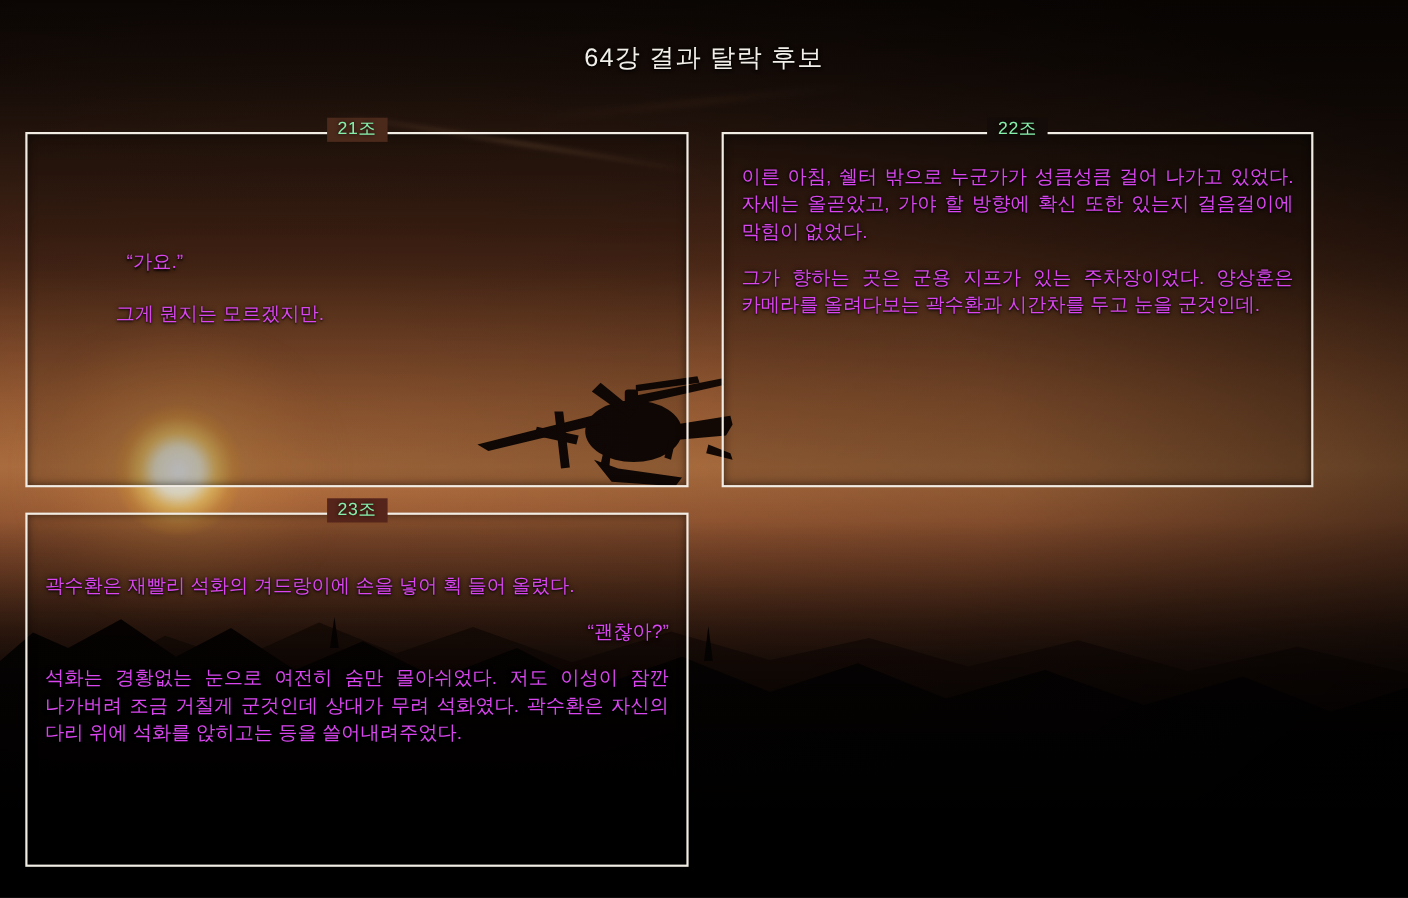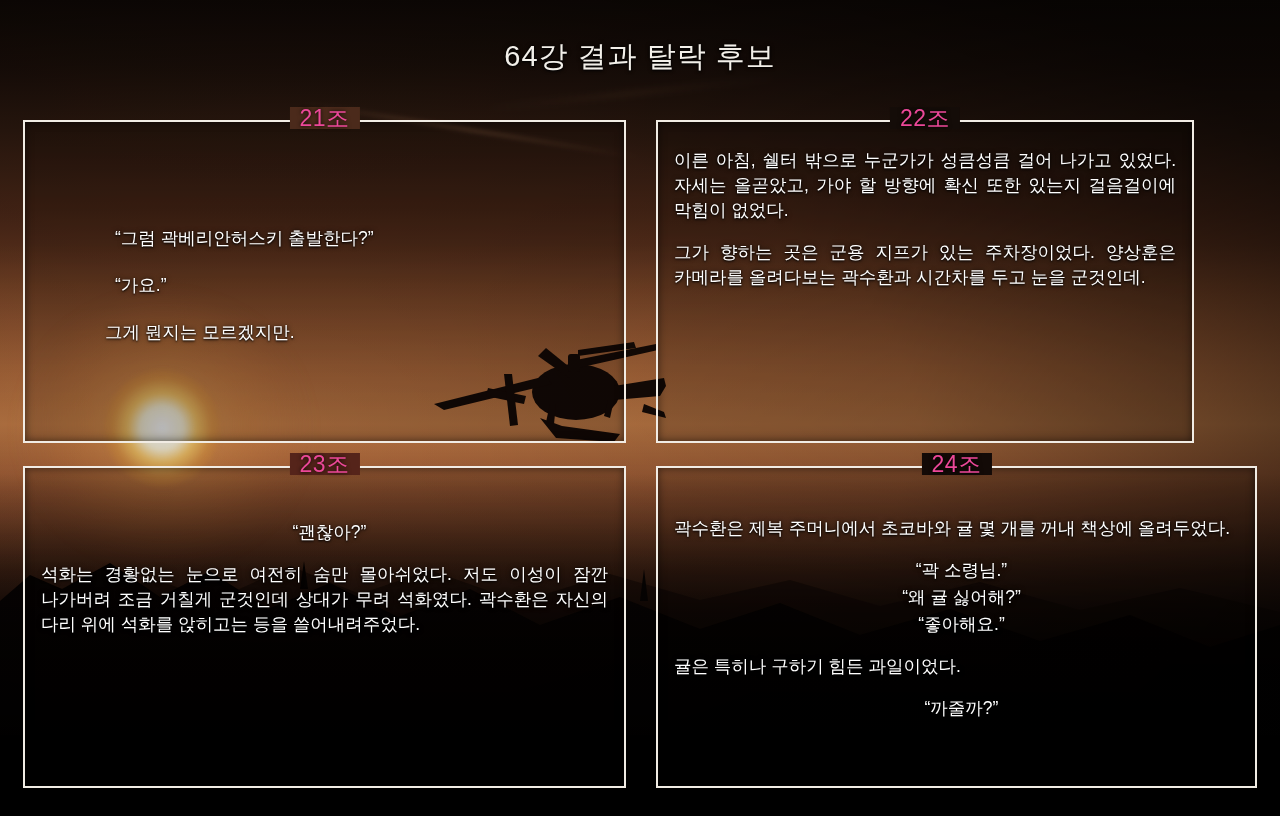--- a/index.html
+++ b/index.html
@@ -153,21 +153,21 @@
     height: 816px;
   }
 
   #page-title {
     position: absolute;
     left: 0;
     top: 37px;
     width: 1280px;
     text-align: center;
     color: #f2efe9;
-    font-size: 29px;
+    font-size: 23px;
     letter-spacing: 1px;
     font-weight: 400;
     text-shadow: 0 0 4px rgba(0,0,0,.95), 0 1px 2px rgba(0,0,0,.9);
   }
 
   .panel {
     position: absolute;
     box-sizing: border-box;
     border: 2px solid #f1ece4;
     background: rgba(0,0,0,0.16);
@@ -178,52 +178,52 @@
   .panel.p3 { left: 23px;  top: 466px; width: 603px; height: 322px; padding-left: 48px; }
   .panel.p4 { left: 656px; top: 466px; width: 601px; height: 322px; }
 
   
   .panel-head {
     position: absolute;
     top: -15px;
     left: 50%;
     transform: translateX(-50%);
     padding: 0 10px;
-    color: #ec4899;
-    font-size: 23px;
+    color: #86efac;
+    font-size: 16px;
     line-height: 22px;
     letter-spacing: .5px;
     white-space: nowrap;
     text-shadow: 0 0 4px rgba(0,0,0,.9);
   }
   .panel.p1 .panel-head { background: #4b2a1b; }
   .panel.p2 .panel-head { background: #140c08; }
   .panel.p3 .panel-head { background: #55241a; }
   .panel.p4 .panel-head { background: #130a07; }
 
   .panel-body {
     position: absolute;
     inset: 0;
     padding: 26px 18px 16px 18px;
     box-sizing: border-box;
     overflow: hidden;
   }
 
   .para {
-    color: #ffffff;
+    color: #d946ef;
     font-size: 17.5px;
     line-height: 25px;
     margin: 0 0 17px 0;
     text-align: justify;
     text-justify: inter-character;
     word-break: keep-all;
     text-shadow: 0 1px 2px rgba(0,0,0,.95), 0 0 5px rgba(0,0,0,.8);
   }
   .para:last-child { margin-bottom: 0; }
-  .para.quote { text-align: center; padding-left: 10px; }
+  .para.quote { text-align: right; padding-left: 10px; }
   .para.tight { margin-bottom: 2px; }
 
   
   .panel.p1 .panel-body { padding-top: 104px; padding-left: 80px; }
   .panel.p1 .para { margin-bottom: 22px; text-align: left; }
 
   .panel.p3 .panel-body { padding-top: 52px; padding-left: 16px; padding-right: 16px; }
   .panel.p4 .panel-body { padding-top: 48px; padding-left: 16px; padding-right: 16px; }
   .panel.p2 .panel-body { padding-top: 26px; padding-left: 16px; padding-right: 16px; }
 </style>
@@ -269,48 +269,37 @@
 
   <div class="bg-layer" id="bg-vignette"></div>
 
   <div id="content">
 
     <div id="page-title">64강 결과 탈락 후보</div>
 
     <section class="panel p1">
       <div class="panel-head">21조</div>
       <div class="panel-body">
-        <p class="para quote">“그럼 곽베리안허스키 출발한다?”</p>
         <p class="para quote">“가요.”</p>
         <p class="para">그게 뭔지는 모르겠지만.</p>
       </div>
     </section>
 
     <section class="panel p2">
       <div class="panel-head">22조</div>
       <div class="panel-body">
         <p class="para">이른 아침, 쉘터 밖으로 누군가가 성큼성큼 걸어 나가고 있었다. 자세는 올곧았고, 가야 할 방향에 확신 또한 있는지 걸음걸이에 막힘이 없었다.</p>
         <p class="para">그가 향하는 곳은 군용 지프가 있는 주차장이었다. 양상훈은 카메라를 올려다보는 곽수환과 시간차를 두고 눈을 군것인데.</p>
       </div>
     </section>
 
     <section class="panel p3">
       <div class="panel-head">23조</div>
       <div class="panel-body">
+        <p class="para">곽수환은 재빨리 석화의 겨드랑이에 손을 넣어 획 들어 올렸다.</p>
         <p class="para quote">“괜찮아?”</p>
         <p class="para">석화는 경황없는 눈으로 여전히 숨만 몰아쉬었다. 저도 이성이 잠깐 나가버려 조금 거칠게 군것인데 상대가 무려 석화였다. 곽수환은 자신의 다리 위에 석화를 앉히고는 등을 쓸어내려주었다.</p>
       </div>
     </section>
 
-    <section class="panel p4">
-      <div class="panel-head">24조</div>
-      <div class="panel-body">
-        <p class="para">곽수환은 제복 주머니에서 초코바와 귤 몇 개를 꺼내 책상에 올려두었다.</p>
-        <p class="para quote tight">“곽 소령님.”</p>
-        <p class="para quote tight">“왜 귤 싫어해?”</p>
-        <p class="para quote">“좋아해요.”</p>
-        <p class="para">귤은 특히나 구하기 힘든 과일이었다.</p>
-        <p class="para quote">“까줄까?”</p>
-      </div>
-    </section>
 
   </div>
 </div>
 
 </body></html>

